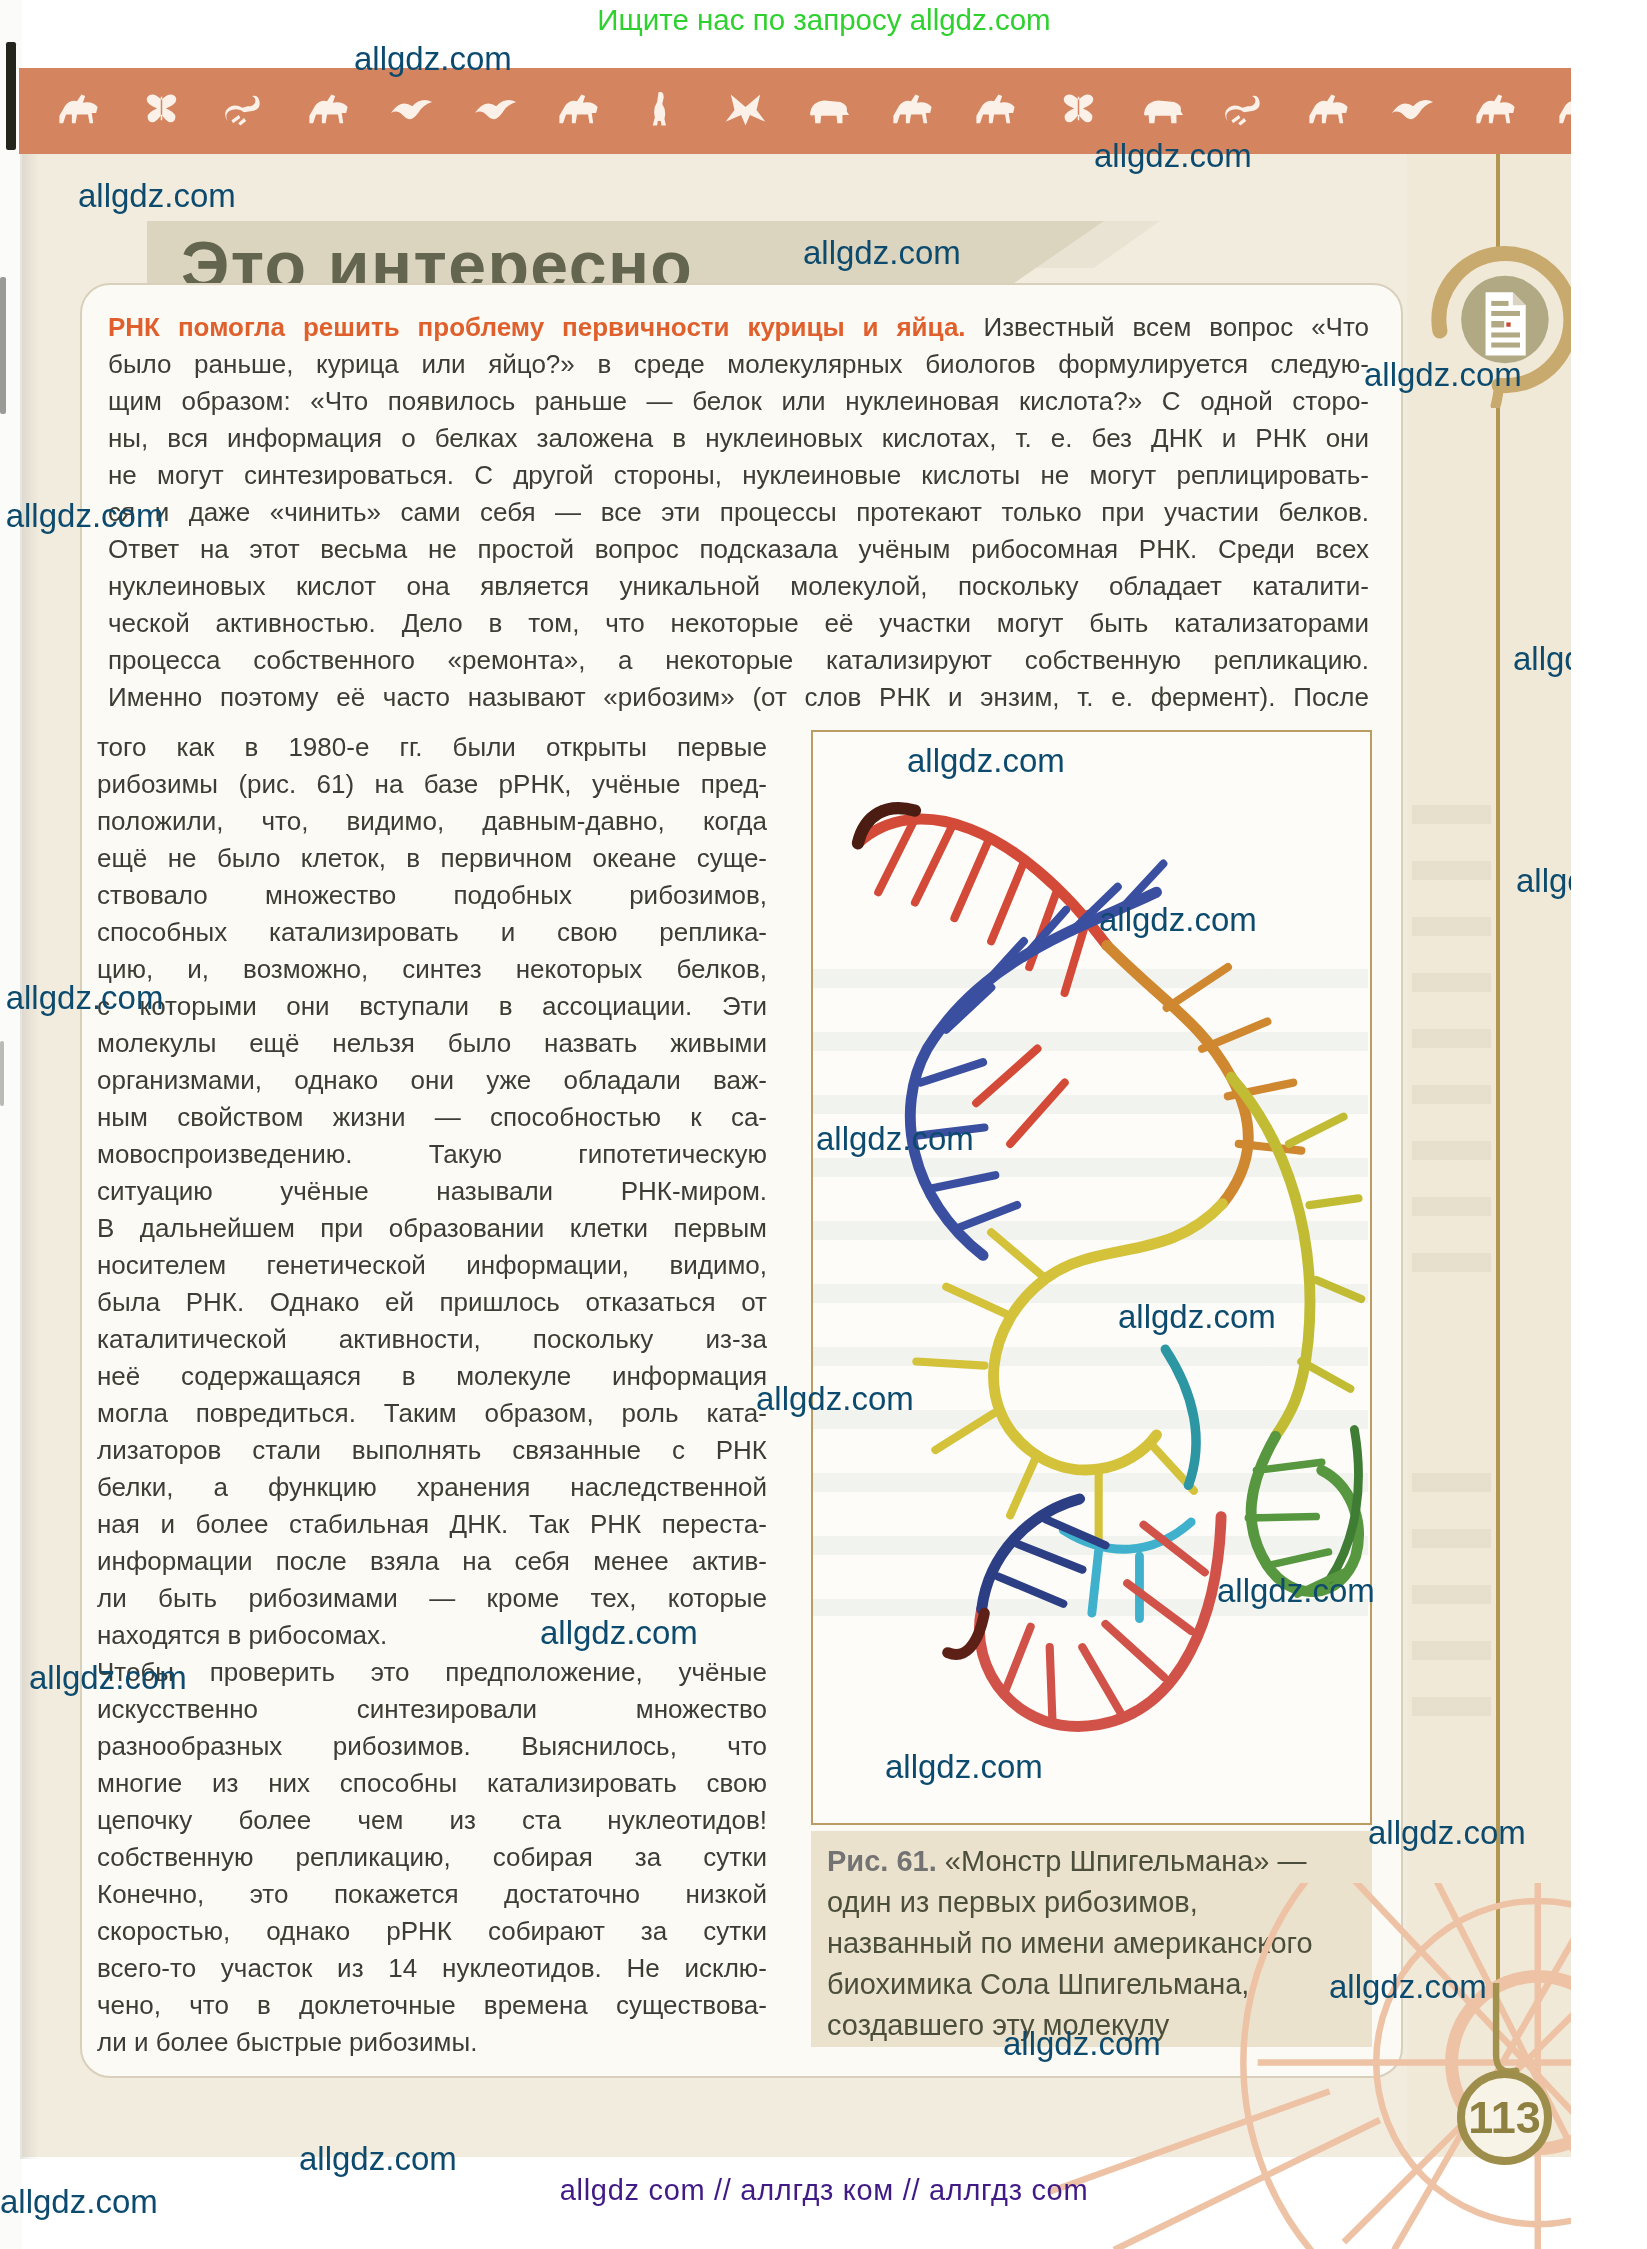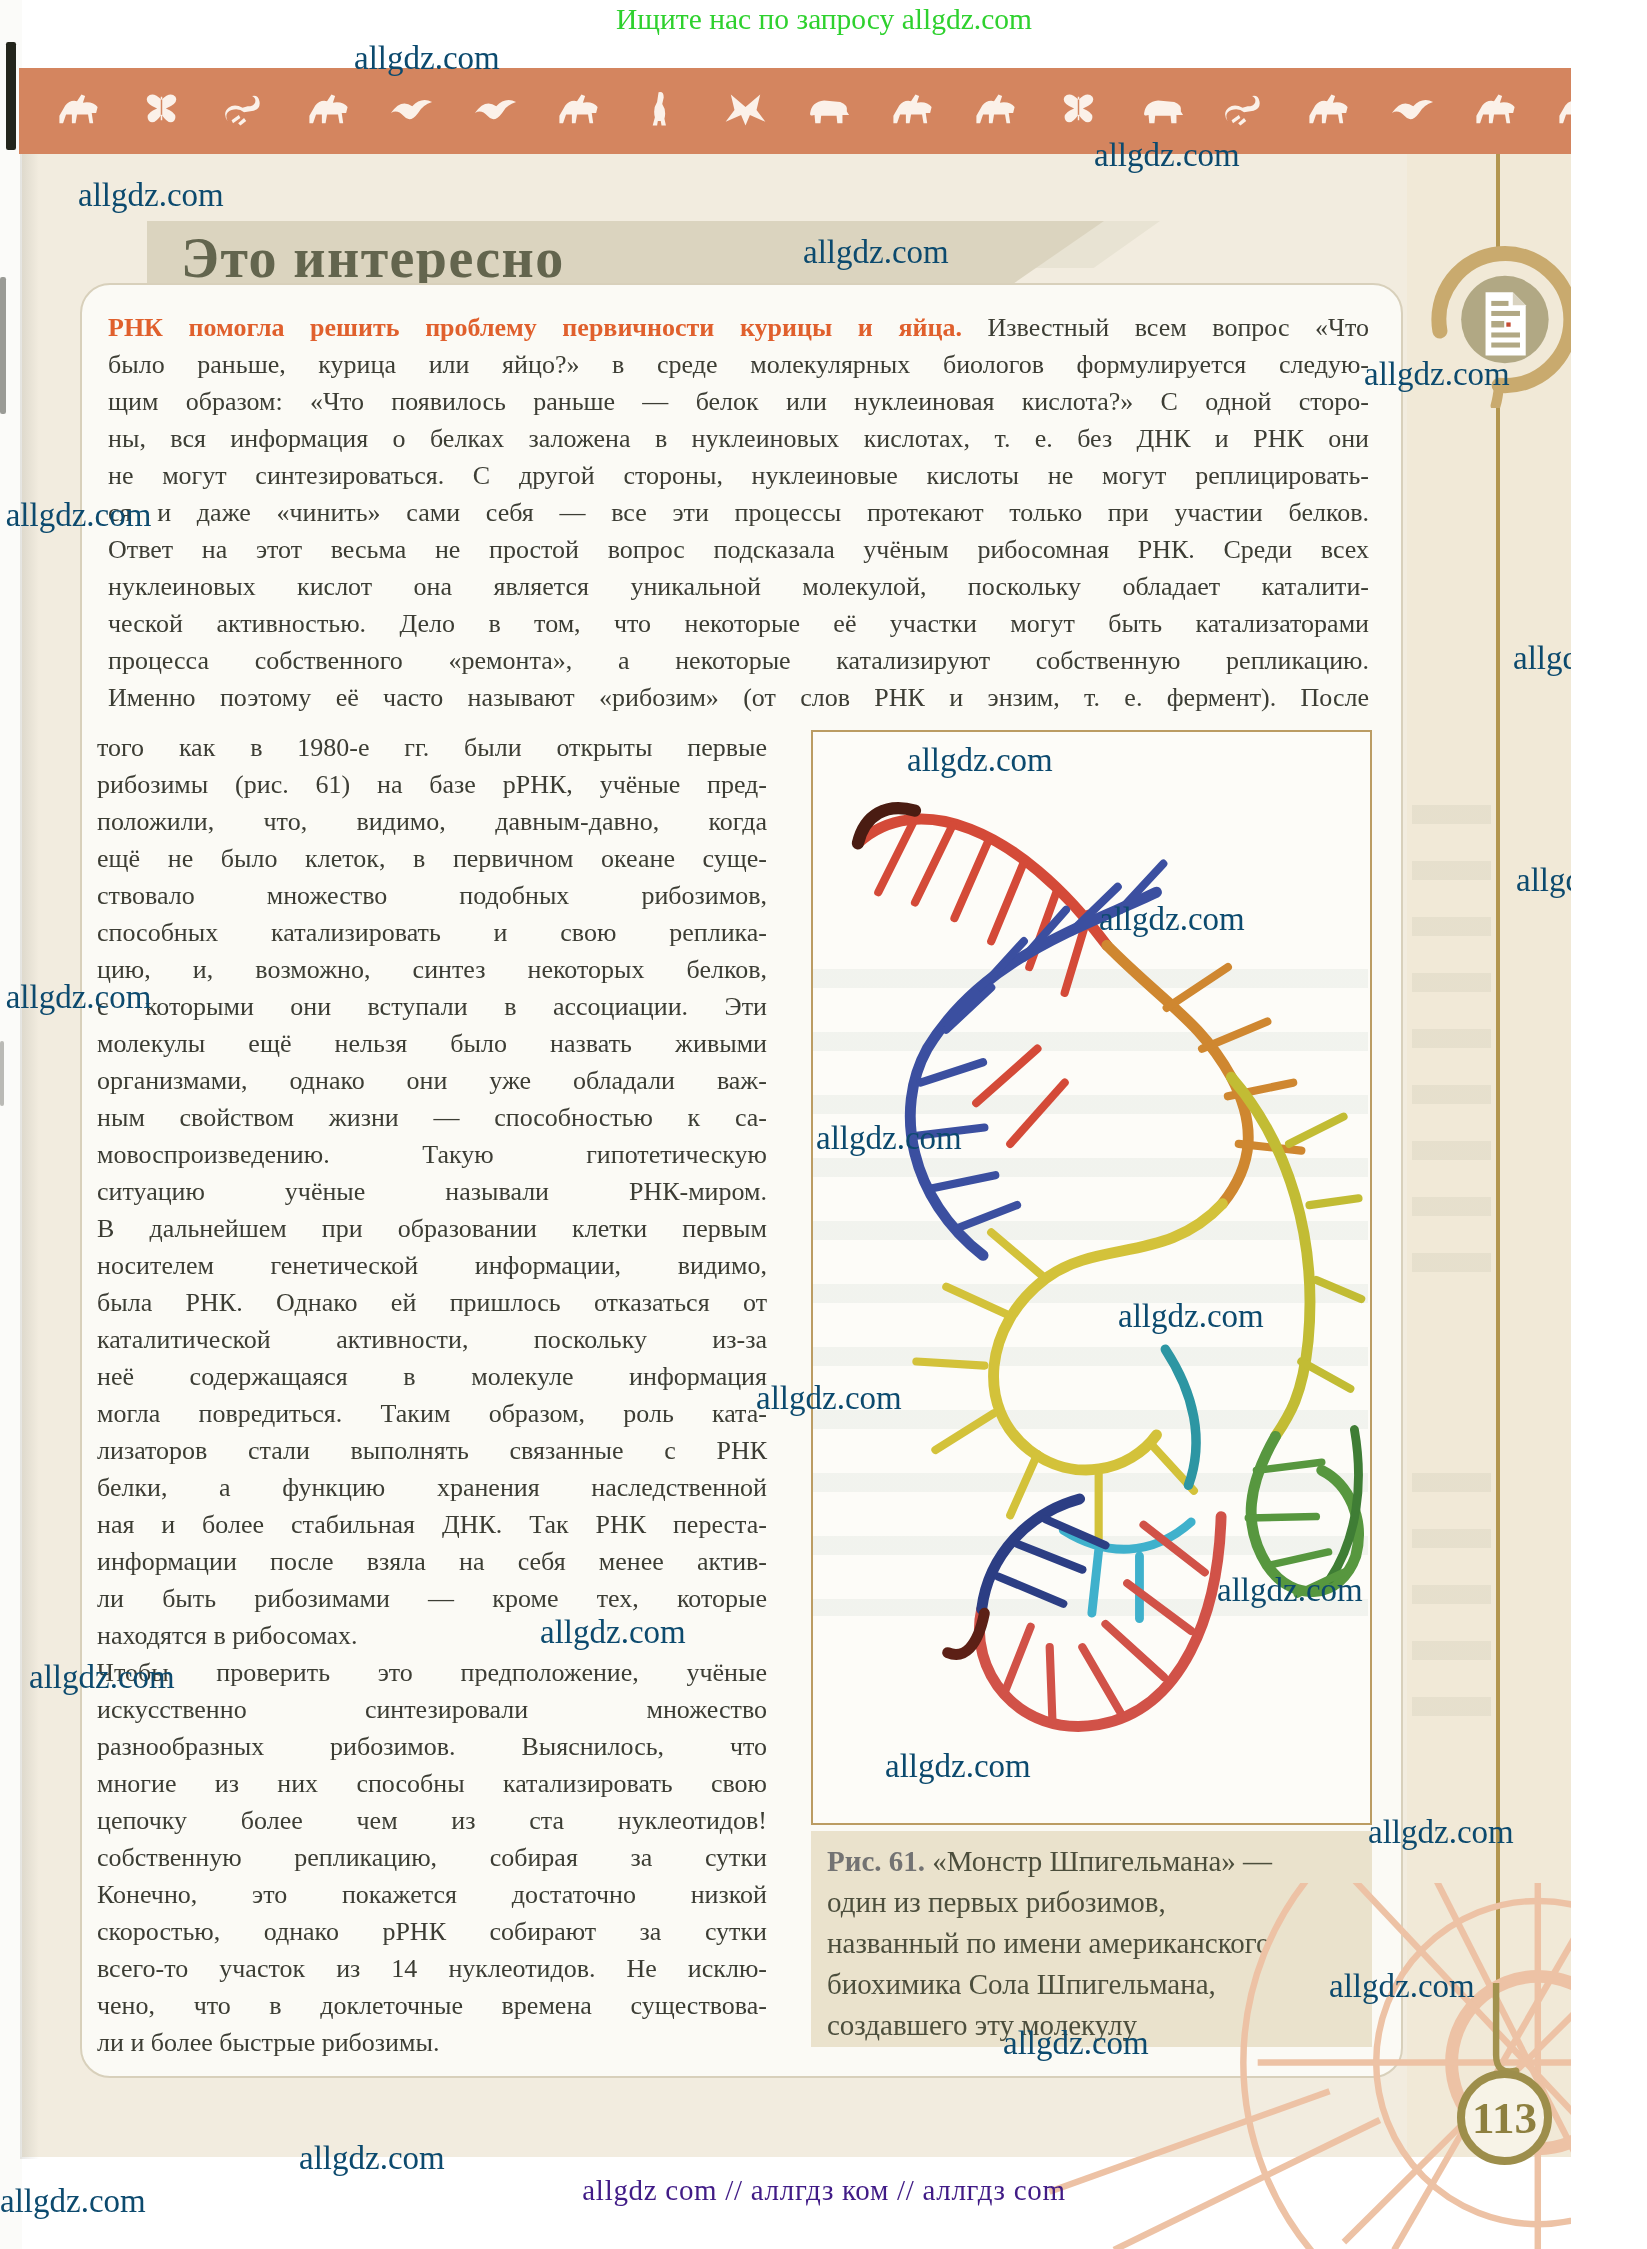--- a/index.html
+++ b/index.html
@@ -1,17 +1,17 @@
 <!DOCTYPE html>
 <html style="font-size:11.5px"><head>
 <meta charset="utf-8">
 <style>
   html,body{margin:0;padding:0;background:#ffffff;}
   #stage{position:relative;width:1571px;height:2250px;overflow:hidden;
-         font-family:Liberation Serif, serif;background:#ffffff;}
+         font-family:Liberation Sans, sans-serif;background:#ffffff;}
   .abs{position:absolute;}
 
   
   #page-body{left:0;top:68px;width:1648px;height:2091px;background:#f2ecdf;}
   #left-strip{left:0;top:0;width:21.6px;height:2250px;background:#fbfbf9;}
   #left-shadow{left:20px;top:154px;width:18.7px;height:2005px;
                background:linear-gradient(to right,rgba(120,122,110,.18),rgba(120,122,110,0));}
   #bottom-strip{left:0;top:2157px;width:1648px;height:93px;background:#ffffff;}
   #right-margin{left:1407px;top:154px;width:241px;height:2003px;background:#f1e9d7;}
 
@@ -21,21 +21,21 @@
 
   
   .artifact{background:#23251c;border-radius:2.2px;}
 
   
   #banner-tail-light{left:923px;top:221px;width:237px;height:47px;background:#e8e3d3;
       clip-path:polygon(0 0,100% 0,72% 100%,0 100%);}
   #banner-main{left:147px;top:221px;width:778px;height:80px;background:#dbd4bf;}
   #banner-tail{left:923px;top:221px;width:181px;height:80px;background:#dbd4bf;
       clip-path:polygon(0 0,100% 0,36% 100%,0 100%);}
-  #page-title{left:181px;top:226px;width:719px;font-size:56px;font-weight:bold;
+  #page-title{left:181px;top:226px;width:719px;font-size:68px;font-weight:bold;
       letter-spacing:1.4px;color:#63654e;}
 
   
   #content-box{left:80px;top:283px;width:1319px;height:1791px;background:#fbfaf5;
       border:2.2px solid #d8d0bb;border-radius:30px;}
 
   
   .jline{text-align:justify;text-align-last:justify;height:37px;line-height:37px;
          font-size:26px;color:#3c3d34;white-space:normal;}
   .jline.end{text-align-last:left;}

